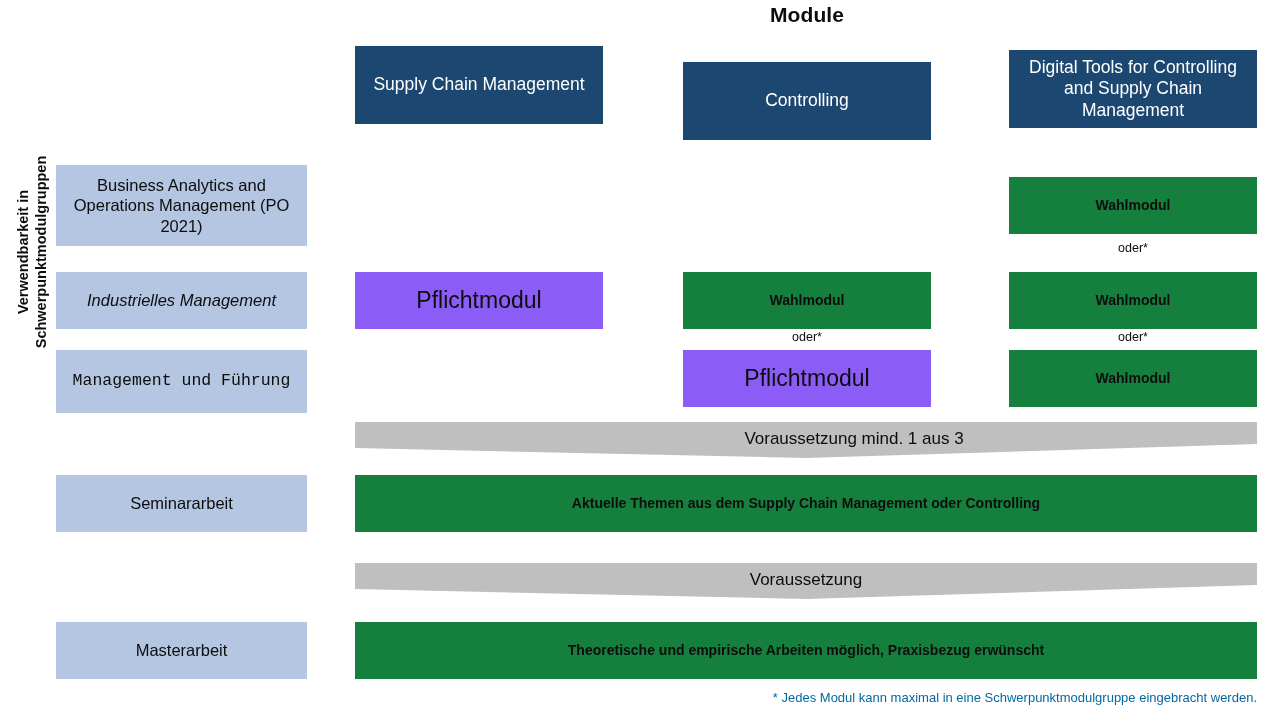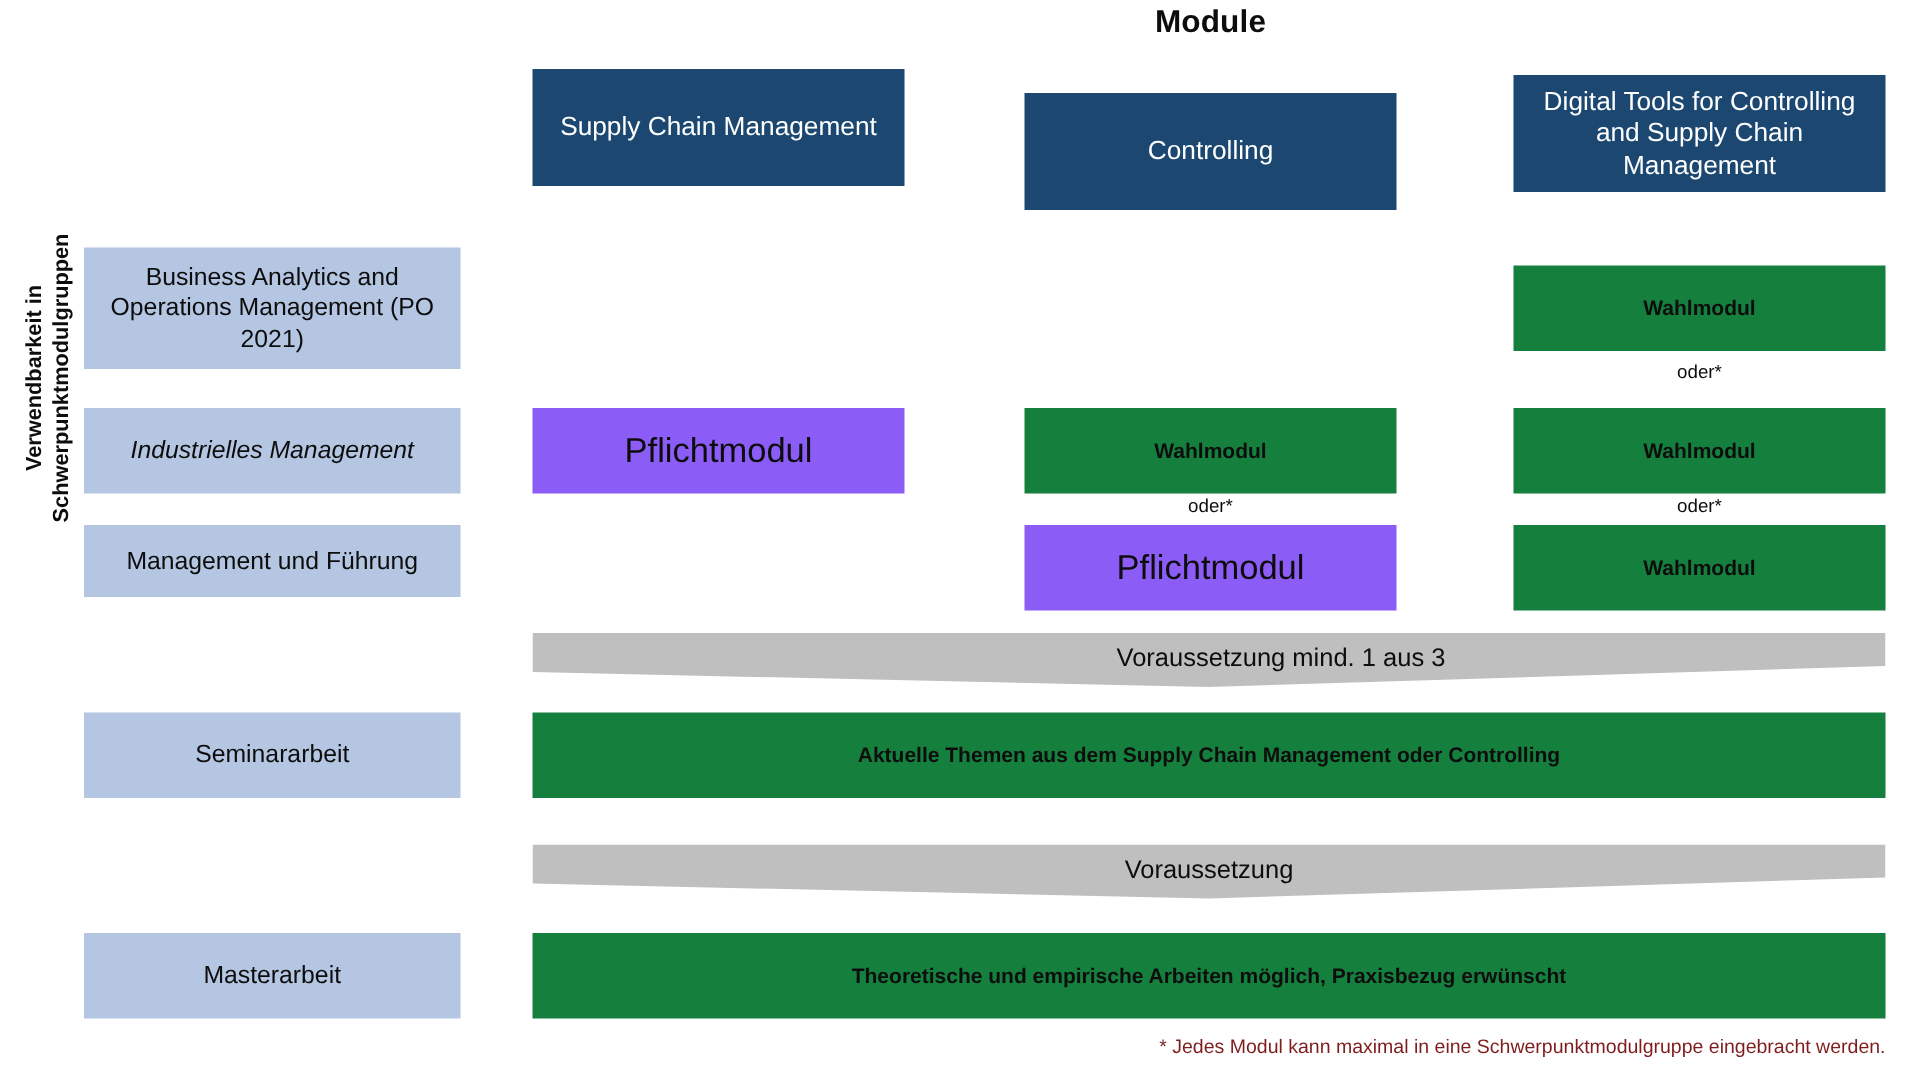--- a/index.html
+++ b/index.html
@@ -114,21 +114,21 @@
     color: #0d0d0d;
   }
 
   
   .footnote {
     left: 357px;
     top: 690px;
     width: 900px;
     text-align: right;
     font-size: 13px;
-    color: #7f1d1d;
+    color: #0369a1;
   }
 </style>
 </head>
 <body>
 
 <div id="canvas">
 
   <div class="abs module-title">Module</div>
 
   <div class="abs axis-label-wrap">
@@ -139,21 +139,21 @@
   <div class="abs box hdr" style="left:355px; top:46px; width:248px; height:78px;">Supply Chain Management</div>
 
   <div class="abs box hdr" style="left:683px; top:46px; width:248px; height:78px;margin-top:16px;">Controlling</div>
 
   <div class="abs box hdr" style="left:1009px; top:50px; width:248px; height:78px;">Digital Tools for Controlling and Supply Chain Management</div>
 
   <div class="abs box group" style="left:56px; top:165px; width:251px; height:81px;">Business Analytics and Operations Management (PO 2021)</div>
 
   <div class="abs box group" style="left:56px; top:272px; width:251px; height:57px;font-style:italic;">Industrielles Management</div>
 
-  <div class="abs box group" style="left:56px; top:350px; width:251px; height:48px;">Management und Führung</div>
+  <div class="abs box group" style="left:56px; top:350px; width:251px; height:63px;font-family:Liberation Mono, monospace;">Management und Führung</div>
 
   <div class="abs box group" style="left:56px; top:475px; width:251px; height:57px;">Seminararbeit</div>
 
   <div class="abs box group" style="left:56px; top:622px; width:251px; height:57px;">Masterarbeit</div>
 
   <div class="abs box grey" style="left:1009px; top:177px; width:248px; height:57px;">Wahlmodul</div>
 
   <div class="abs oder" style="left:1009px; top:241px; width:248px;">oder*</div>
 
   <div class="abs box lightblue" style="left:355px; top:272px; width:248px; height:57px;">Pflichtmodul</div>

